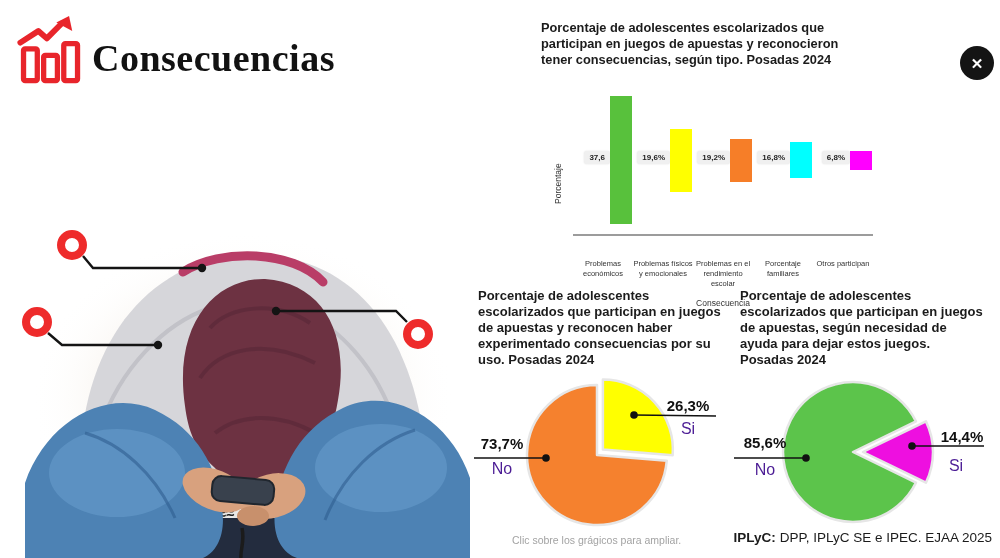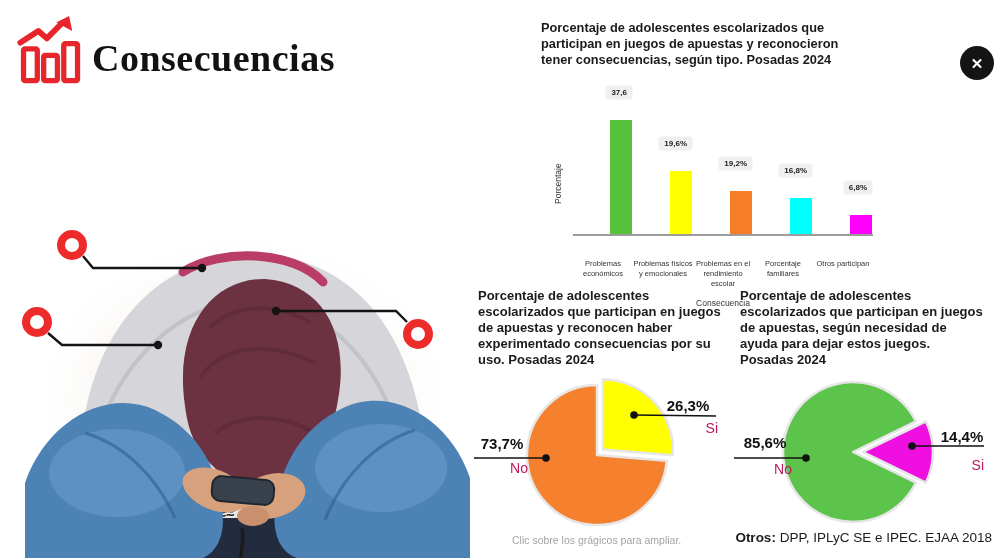--- a/index.html
+++ b/index.html
@@ -23,39 +23,39 @@
            border-radius:50%;box-sizing:content-box;cursor:pointer;}
 
   
   .bar-title{position:absolute;left:541px;top:20px;width:332px;font-size:12.8px;font-weight:bold;
              line-height:16px;color:#1b1b1b;}
   .barchart{position:absolute;left:545px;top:86px;width:330px;}
   .ylab{position:absolute;left:8px;top:118px;transform:rotate(-90deg);transform-origin:0 0;
         font-size:8.5px;color:#333;}
   .plot{margin-left:28px;width:300px;height:148px;display:flex;align-items:flex-end;
         justify-content:space-around;border-bottom:2.5px solid #9c9c9c;}
-  .bar-col{display:flex;flex-direction:column;align-items:flex-end;justify-content:flex-end;
-           height:100%;width:58px;gap:16px;}
+  .bar-col{display:flex;flex-direction:row;align-items:center;justify-content:flex-end;
+           height:100%;width:58px;}
   .chip{background:#f0f0f0;border-radius:3px;font-size:8px;font-weight:bold;color:#222;
         padding:2px 5px;margin-bottom:5px;white-space:nowrap;box-shadow:0 0 2px rgba(0,0,0,.12);}
   .bar{width:22px;}
   .cats{margin-left:28px;width:300px;display:flex;}
   .cat{flex:1;font-size:7.5px;color:#333;text-align:center;padding-top:23px;line-height:1.35;}
   .xlab{margin-left:28px;width:300px;text-align:center;font-size:8.5px;color:#333;margin-top:9px;}
 
   
   .pie-title{position:absolute;width:246px;font-size:13px;font-weight:bold;line-height:16px;color:#1b1b1b;}
   .pie-title.p1{left:478px;top:288px;}
   .pie-title.p2{left:740px;top:288px;}
   .pie-wrap{position:absolute;}
   .pie-wrap.p1{left:470px;top:375px;width:250px;height:160px;}
   .pie-wrap.p2{left:730px;top:370px;width:260px;height:165px;}
   .pie-wrap svg{position:absolute;left:0;top:0;}
   .pv{position:absolute;font-size:15px;font-weight:bold;color:#101010;text-align:center;}
-  .pn{position:absolute;font-size:14px;color:#be185d;text-align:right;}
+  .pn{position:absolute;font-size:16px;color:#4c1d95;text-align:center;}
   .p1-si-val{left:188px;top:22px;width:60px;}
   .p1-si-name{left:188px;top:45px;width:60px;}
   .p1-no-val{left:6px;top:60px;width:52px;}
   .p1-no-name{left:6px;top:85px;width:52px;}
   .p2-no-val{left:8px;top:64px;width:54px;}
   .p2-no-name{left:8px;top:91px;width:54px;}
   .p2-si-val{left:204px;top:58px;width:56px;}
   .p2-si-name{left:198px;top:87px;width:56px;}
 
   
@@ -199,16 +199,16 @@
         <circle cx="182" cy="76" r="3.8" fill="#111"></circle>
       </svg>
     <div class="pv p2-no-val">85,6%</div>
     <div class="pn p2-no-name">No</div>
     <div class="pv p2-si-val">14,4%</div>
     <div class="pn p2-si-name">Si</div>
   </div>
 
   <div class="hint">Clic sobre los grágicos para ampliar.</div>
   <div class="source">
-    <b>Otros:</b><span> DPP, IPLyC SE e IPEC. EJAA 2018</span>
+    <b>IPLyC:</b><span> DPP, IPLyC SE e IPEC. EJAA 2025</span>
   </div>
 
 </div>
 
 </body></html>

